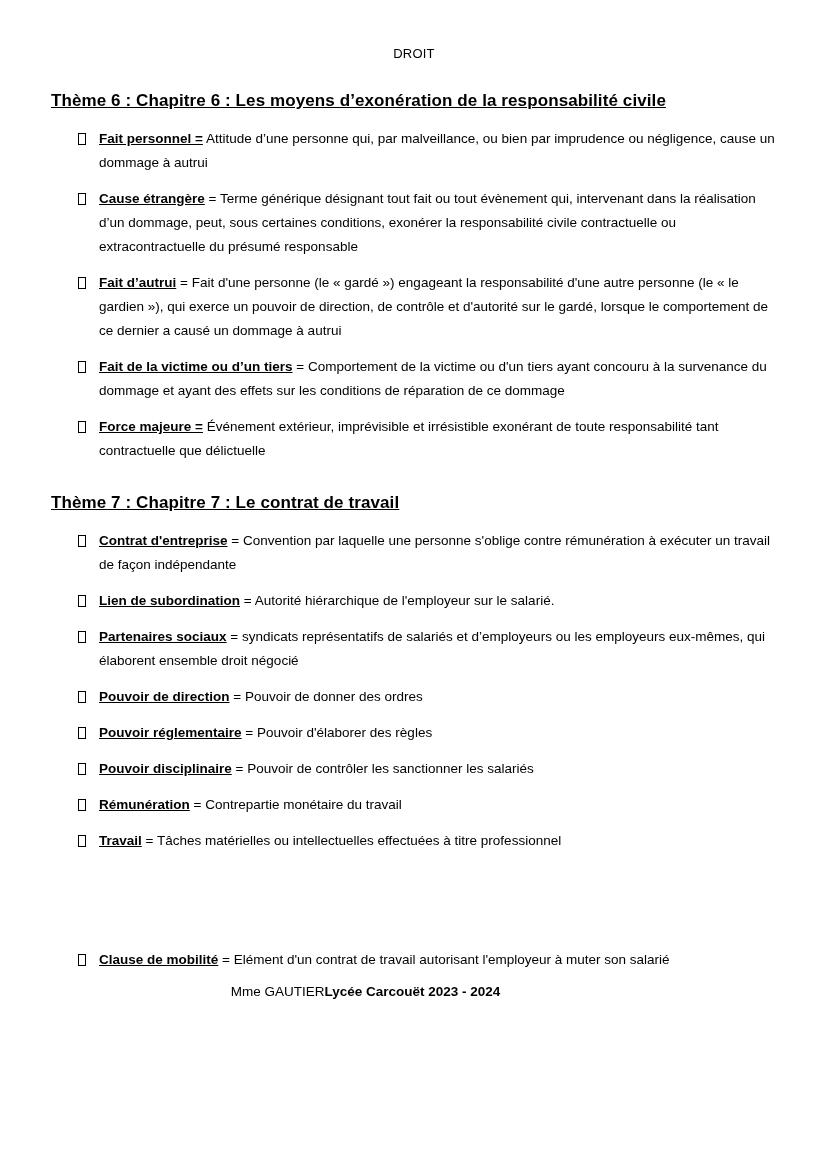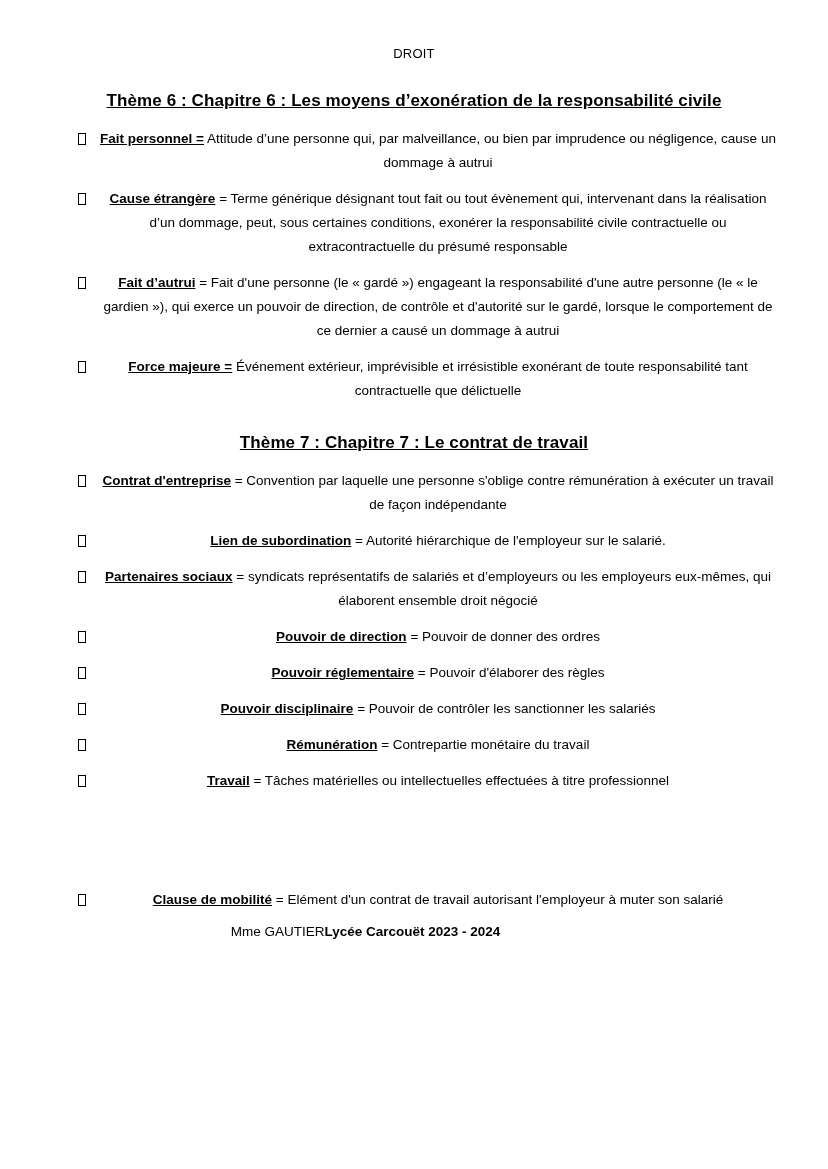--- a/index.html
+++ b/index.html
@@ -5,21 +5,21 @@
   * { margin:0; padding:0; box-sizing:border-box; }
   html, body { width:828px; height:1169px; background:#ffffff; }
   body { font-family:"Liberation Sans", sans-serif; color:#000; -webkit-font-smoothing:antialiased; }
   .page {
     width:828px; height:896px;
     padding:46px 51px 45px 51px;
     display:flex; flex-direction:column;
     background:#fff;
   }
   .doc-header { text-align:center; font-size:13px; letter-spacing:0.2px; }
-  .doc-body { flex:0 0 auto;text-align:center; }
+  .doc-body { flex:0 0 auto; }
   .section { margin-top:30px; }
   .section.gap-before { margin-top:95px; }
   .section-heading {
     font-size:17px; font-weight:bold; text-decoration:underline;
     margin-bottom:16px; letter-spacing:0.1px;
   }
   ul.def-list { list-style:none; }
   ul.def-list li {
     position:relative;
     padding-left:48px;
@@ -50,20 +50,21 @@
   <div class="doc-body">
   <section class="section">
     <h2 class="section-heading">Thème 6 : Chapitre 6 : Les moyens d’exonération de la responsabilité civile</h2>
     <ul class="def-list">
   <li><span class="bullet-box"></span><span class="term">Fait personnel =</span> <span class="definition">Attitude d’une personne qui, par malveillance, ou bien par imprudence ou négligence, cause un dommage à autrui</span></li>
 
   <li><span class="bullet-box"></span><span class="term">Cause étrangère</span> <span class="definition">= Terme générique désignant tout fait ou tout évènement qui, intervenant dans la réalisation d’un dommage, peut, sous certaines conditions, exonérer la responsabilité civile contractuelle ou extracontractuelle du présumé responsable</span></li>
 
   <li><span class="bullet-box"></span><span class="term">Fait d’autrui</span> <span class="definition">= Fait d'une personne (le « gardé ») engageant la responsabilité d'une autre personne (le « le gardien »), qui exerce un pouvoir de direction, de contrôle et d'autorité sur le gardé, lorsque le comportement de ce dernier a causé un dommage à autrui</span></li>
 
+  <li><span class="bullet-box"></span><span class="term">Fait de la victime ou d’un tiers</span> <span class="definition">= Comportement de la victime ou d'un tiers ayant concouru à la survenance du dommage et ayant des effets sur les conditions de réparation de ce dommage</span></li>
 
   <li><span class="bullet-box"></span><span class="term">Force majeure =</span> <span class="definition">Événement extérieur, imprévisible et irrésistible exonérant de toute responsabilité tant contractuelle que délictuelle</span></li>
 </ul>
   </section>
 
   <section class="section">
     <h2 class="section-heading">Thème 7 : Chapitre 7 : Le contrat de travail</h2>
     <ul class="def-list">
   <li><span class="bullet-box"></span><span class="term">Contrat d'entreprise</span> <span class="definition">= Convention par laquelle une personne s'oblige contre rémunération à exécuter un travail de façon indépendante</span></li>
 

